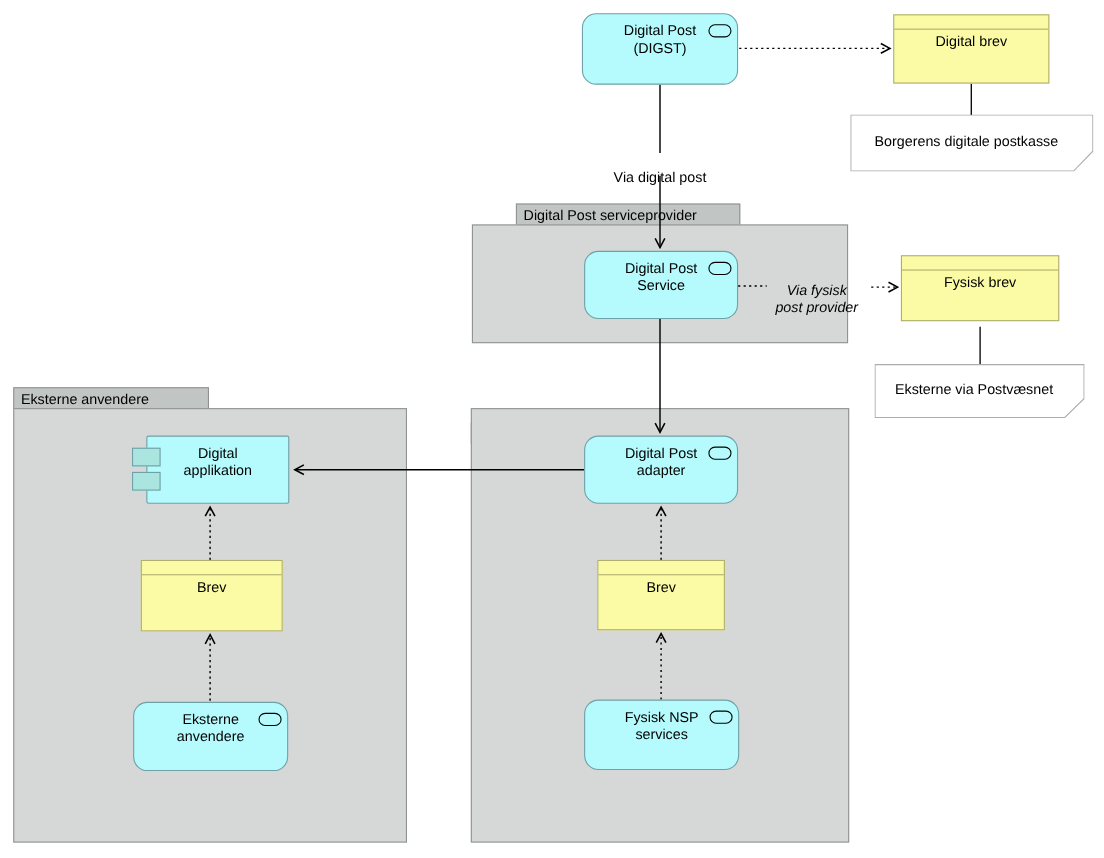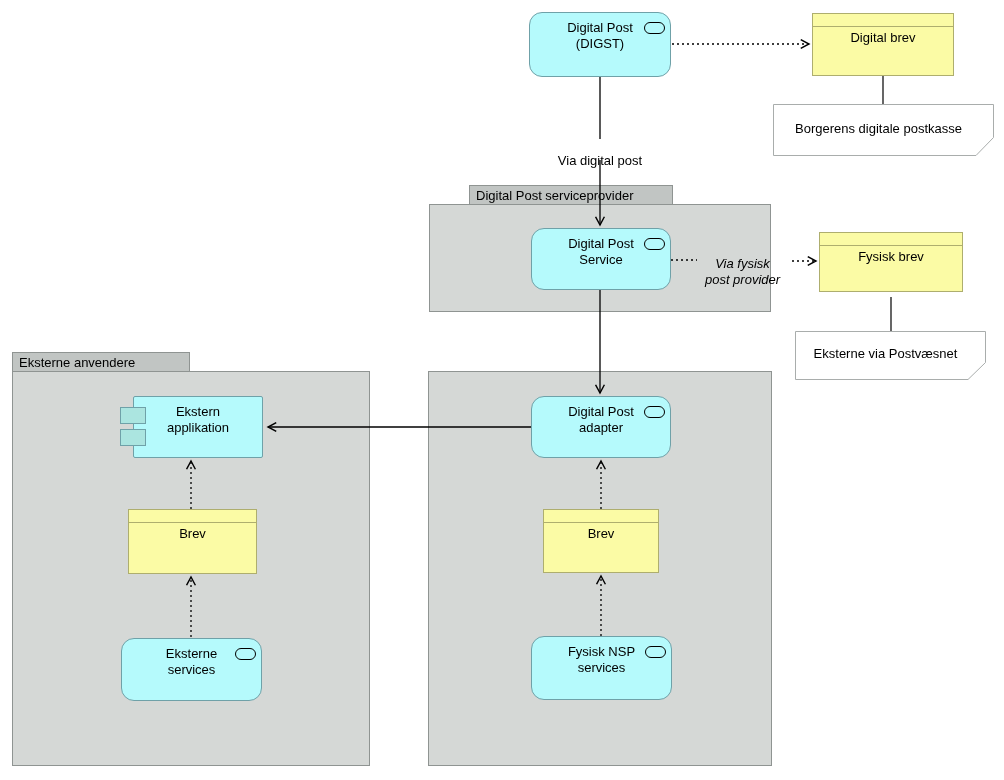--- a/index.html
+++ b/index.html
@@ -132,30 +132,30 @@
 Service</div>
   </div>
 
   <div class="svc-box" style="left:531px; top:396px; width:140px; height:62px;">
     <span class="svc-icon"></span>
     <div class="svc-lbl">Digital Post
 adapter</div>
   </div>
 
   <div class="comp-box" style="left:133px; top:396px; width:130px; height:62px;">
-    <div class="svc-lbl">Ekstern
+    <div class="svc-lbl">Digital
 applikation</div>
   </div>
   <div class="comp-tab" style="left:120px; top:407px;"></div>
   <div class="comp-tab" style="left:120px; top:429px;"></div>
 
   <div class="svc-box" style="left:121px; top:638px; width:141px; height:63px;">
     <span class="svc-icon"></span>
     <div class="svc-lbl">Eksterne
-services</div>
+anvendere</div>
   </div>
 
   <div class="svc-box" style="left:531px; top:636px; width:141px; height:64px;">
     <span class="svc-icon"></span>
     <div class="svc-lbl">Fysisk NSP
 services</div>
   </div>
 
   <div class="obj-box" style="left:812px; top:13px; width:142px; height:63px;">
     <div class="obj-strip"></div>

